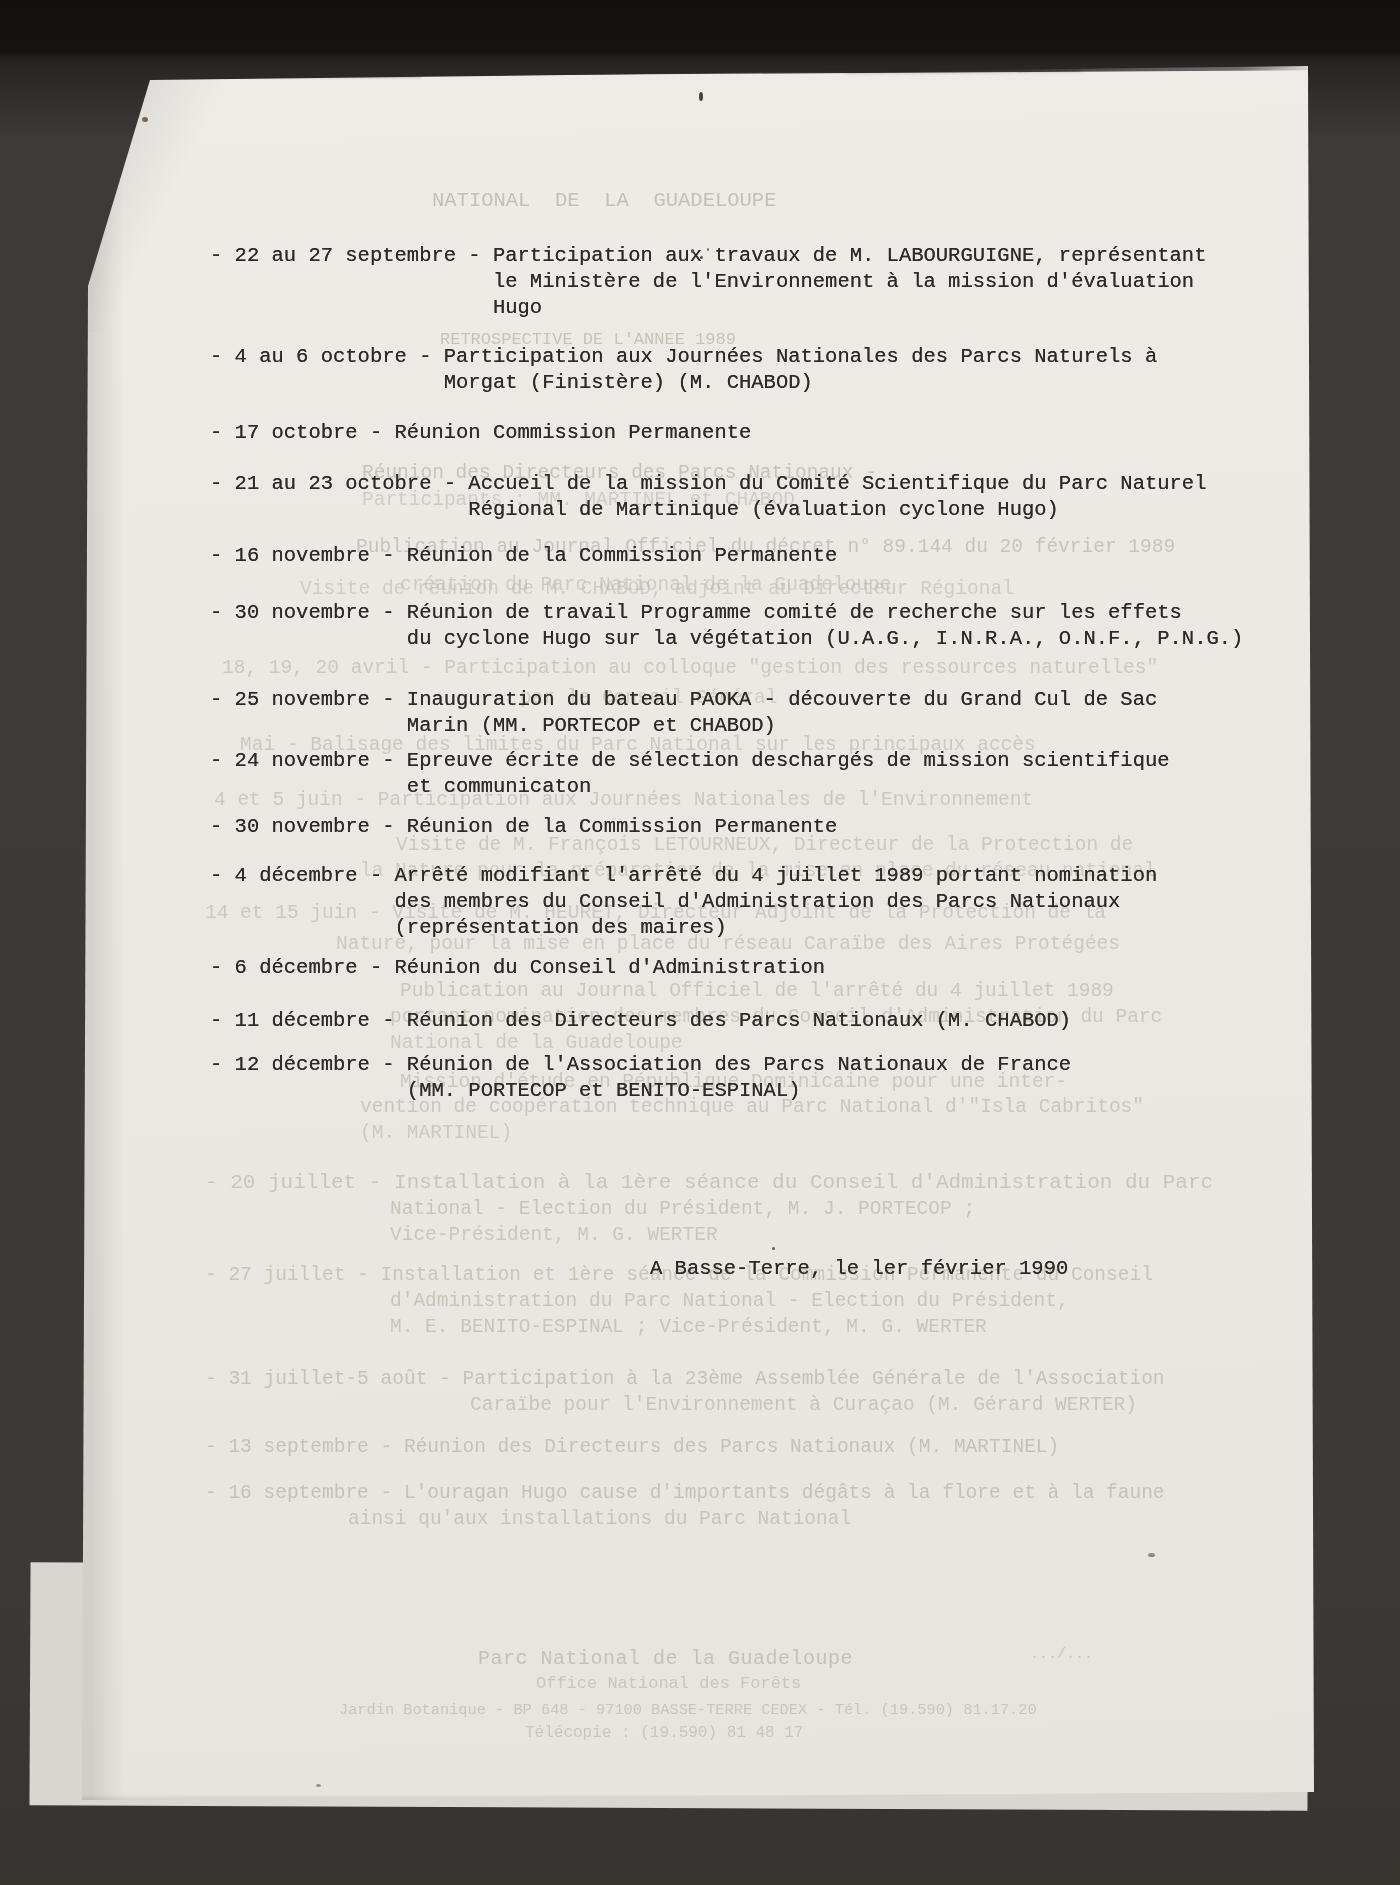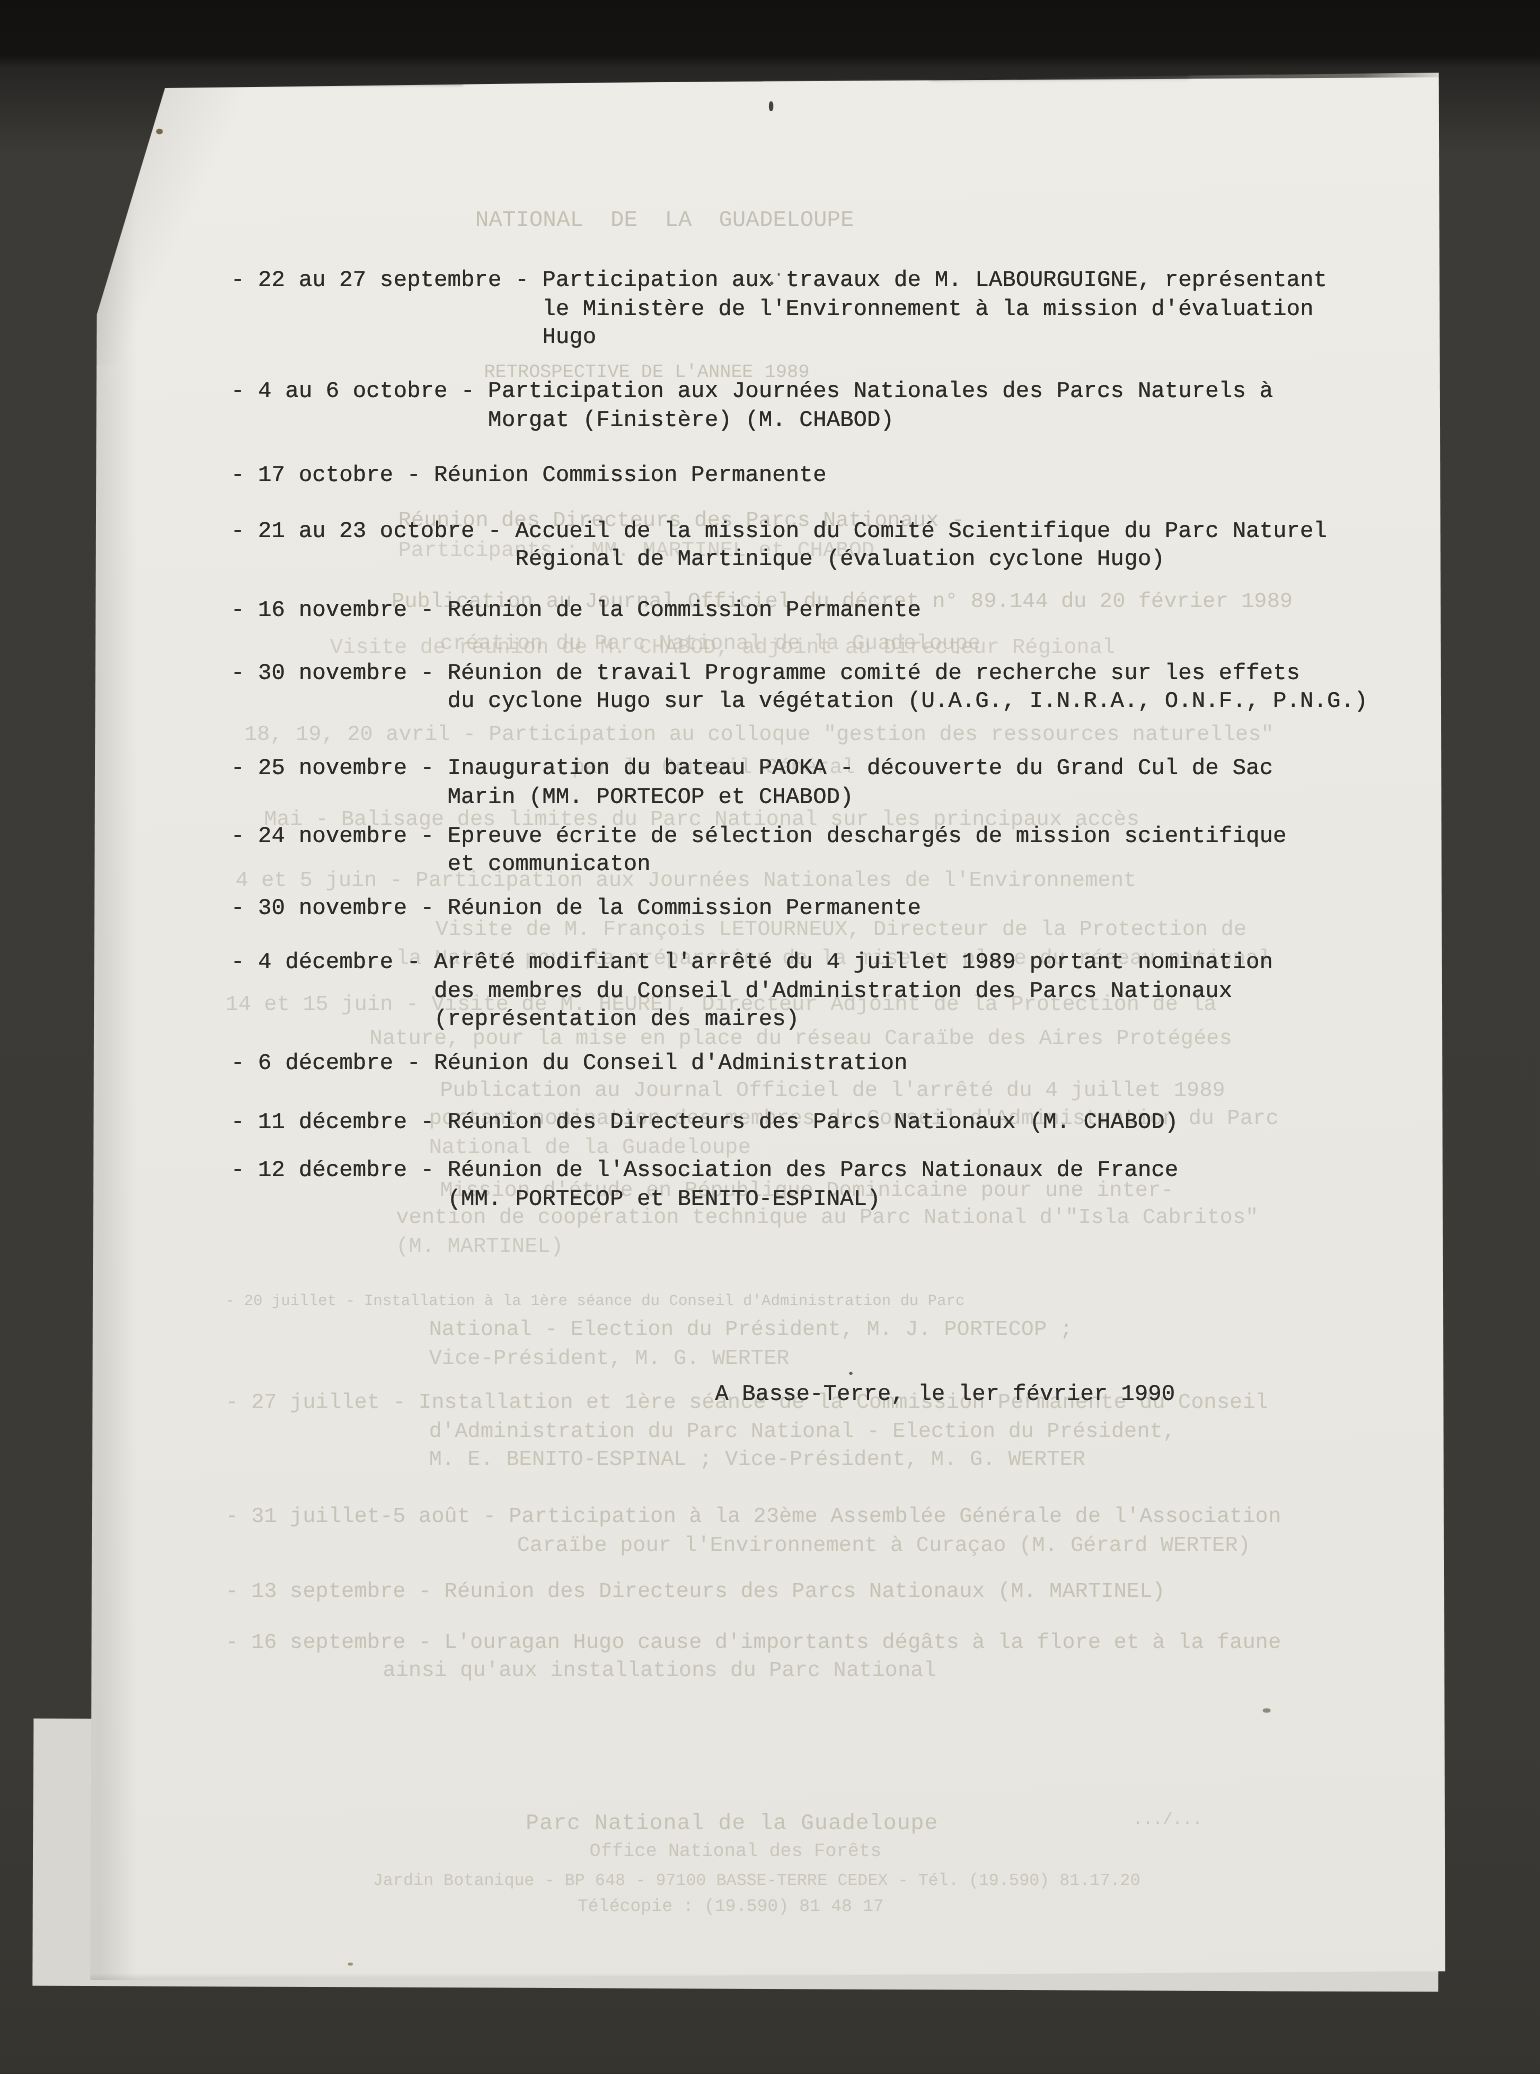--- a/index.html
+++ b/index.html
@@ -80,21 +80,21 @@
       <div class="ghost" style="left: 396px; top: 832px; font-size: 19.5px; letter-spacing: 0px; opacity: 0.68;">Visite de M. François LETOURNEUX, Directeur de la Protection de</div>
       <div class="ghost" style="left: 360px; top: 858px; font-size: 19.5px; letter-spacing: 0px; opacity: 0.62;">la Nature pour la préparation de la mise en place du réseau national</div>
       <div class="ghost" style="left: 205px; top: 900px; font-size: 19.5px; letter-spacing: 0px; opacity: 0.68;">14 et 15 juin - Visite de M. HEURET, Directeur Adjoint de la Protection de la</div>
       <div class="ghost" style="left: 336px; top: 931px; font-size: 19.5px; letter-spacing: 0px; opacity: 0.68;">Nature, pour la mise en place du réseau Caraïbe des Aires Protégées</div>
       <div class="ghost" style="left: 400px; top: 978px; font-size: 19.5px; letter-spacing: 0px; opacity: 0.7;">Publication au Journal Officiel de l'arrêté du 4 juillet 1989</div>
       <div class="ghost" style="left: 390px; top: 1004px; font-size: 19.5px; letter-spacing: 0px; opacity: 0.7;">portant nomination des membres du Conseil d'Administration du Parc</div>
       <div class="ghost" style="left: 390px; top: 1030px; font-size: 19.5px; letter-spacing: 0px; opacity: 0.64;">National de la Guadeloupe</div>
       <div class="ghost" style="left: 400px; top: 1069px; font-size: 19.5px; letter-spacing: 0px; opacity: 0.7;">Mission d'étude en République Dominicaine pour une inter-</div>
       <div class="ghost" style="left: 360px; top: 1094px; font-size: 19.5px; letter-spacing: 0px; opacity: 0.7;">vention de coopération technique au Parc National d'"Isla Cabritos"</div>
       <div class="ghost" style="left: 360px; top: 1120px; font-size: 19.5px; letter-spacing: 0px; opacity: 0.64;">(M. MARTINEL)</div>
-      <div class="ghost" style="left: 205px; top: 1170px; font-size: 14px; letter-spacing: 0px; opacity: 0.75;">- 20 juillet - Installation à la 1ère séance du Conseil d'Administration du Parc</div>
+      <div class="ghost" style="left: 205px; top: 1170px; font-size: 21px; letter-spacing: 0px; opacity: 0.75;">- 20 juillet - Installation à la 1ère séance du Conseil d'Administration du Parc</div>
       <div class="ghost" style="left: 390px; top: 1196px; font-size: 19.5px; letter-spacing: 0px; opacity: 0.75;">National - Election du Président, M. J. PORTECOP ;</div>
       <div class="ghost" style="left: 390px; top: 1222px; font-size: 19.5px; letter-spacing: 0px; opacity: 0.7;">Vice-Président, M. G. WERTER</div>
       <div class="ghost" style="left: 205px; top: 1262px; font-size: 19.5px; letter-spacing: 0px; opacity: 0.75;">- 27 juillet - Installation et 1ère séance de la Commission Permanente du Conseil</div>
       <div class="ghost" style="left: 390px; top: 1288px; font-size: 19.5px; letter-spacing: 0px; opacity: 0.75;">d'Administration du Parc National - Election du Président,</div>
       <div class="ghost" style="left: 390px; top: 1314px; font-size: 19.5px; letter-spacing: 0px; opacity: 0.75;">M. E. BENITO-ESPINAL ; Vice-Président, M. G. WERTER</div>
       <div class="ghost" style="left: 205px; top: 1366px; font-size: 19.5px; letter-spacing: 0px; opacity: 0.8;">- 31 juillet-5 août - Participation à la 23ème Assemblée Générale de l'Association</div>
       <div class="ghost" style="left: 470px; top: 1392px; font-size: 19.5px; letter-spacing: 0px; opacity: 0.75;">Caraïbe pour l'Environnement à Curaçao (M. Gérard WERTER)</div>
       <div class="ghost" style="left: 205px; top: 1434px; font-size: 19.5px; letter-spacing: 0px; opacity: 0.8;">- 13 septembre - Réunion des Directeurs des Parcs Nationaux (M. MARTINEL)</div>
       <div class="ghost" style="left: 205px; top: 1480px; font-size: 19.5px; letter-spacing: 0px; opacity: 0.8;">- 16 septembre - L'ouragan Hugo cause d'importants dégâts à la flore et à la faune</div>
       <div class="ghost" style="left: 348px; top: 1506px; font-size: 19.5px; letter-spacing: 0px; opacity: 0.75;">ainsi qu'aux installations du Parc National</div>

